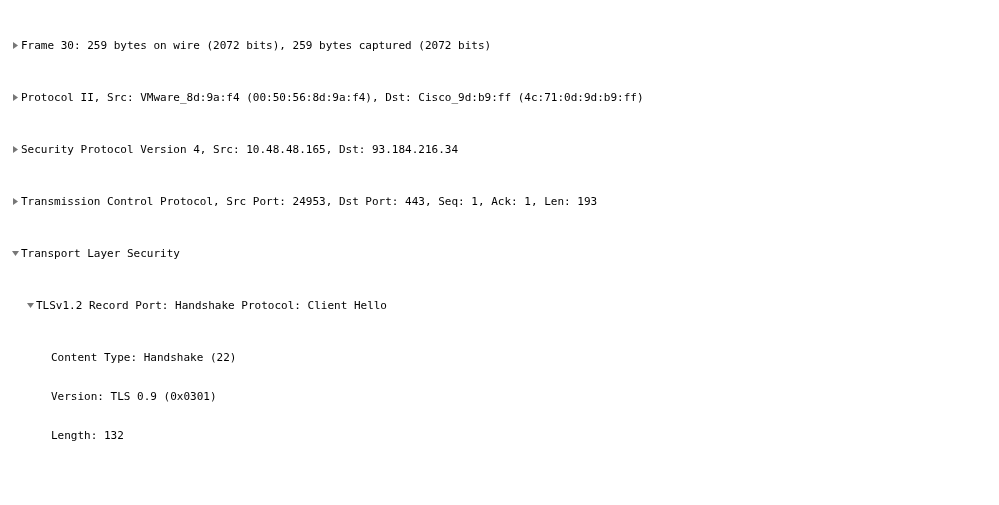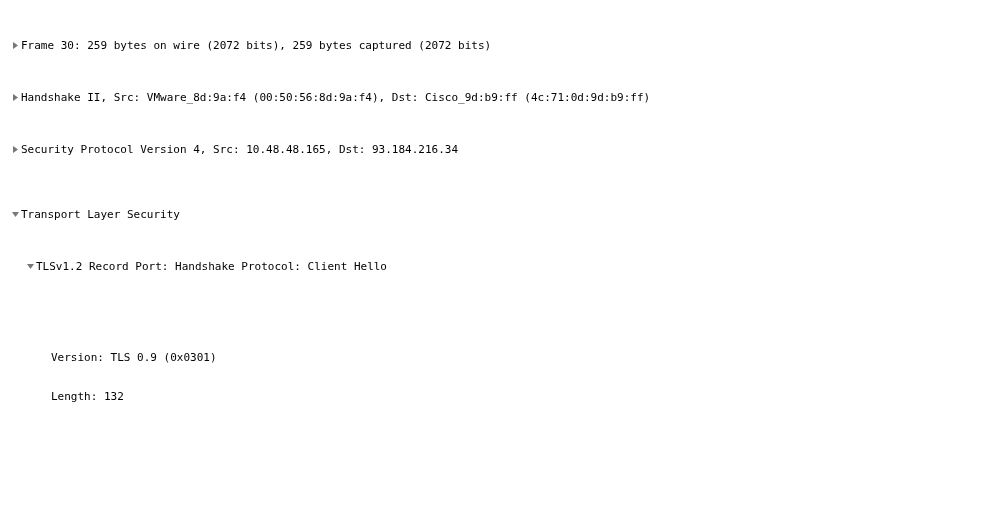--- a/index.html
+++ b/index.html
@@ -54,51 +54,59 @@
           <path d="M1 0 L6 3.5 L1 7 Z" fill="#777"></path>
         </svg></span>
     <span class="label">Frame 30: 259 bytes on wire (2072 bits), 259 bytes captured (2072 bits)</span>
   </div>
 
   <div class="row">
     <div class="highlight-edge"></div>
     <span class="caret"><svg width="7" height="7" viewBox="0 0 7 7">
           <path d="M1 0 L6 3.5 L1 7 Z" fill="#777"></path>
         </svg></span>
-    <span class="label">Handshake II, Src: VMware_8d:9a:f4 (00:50:56:8d:9a:f4), Dst: Cisco_9d:b9:ff (4c:71:0d:9d:b9:ff)</span>
+    <span class="label">Protocol II, Src: VMware_8d:9a:f4 (00:50:56:8d:9a:f4), Dst: Cisco_9d:b9:ff (4c:71:0d:9d:b9:ff)</span>
   </div>
 
   <div class="row">
     <div class="highlight-edge"></div>
     <span class="caret"><svg width="7" height="7" viewBox="0 0 7 7">
           <path d="M1 0 L6 3.5 L1 7 Z" fill="#777"></path>
         </svg></span>
     <span class="label">Security Protocol Version 4, Src: 10.48.48.165, Dst: 93.184.216.34</span>
   </div>
 
+  <div class="row">
+    <div class="highlight-edge"></div>
+    <span class="caret"><svg width="7" height="7" viewBox="0 0 7 7">
+          <path d="M1 0 L6 3.5 L1 7 Z" fill="#777"></path>
+        </svg></span>
+    <span class="label">Transmission Control Protocol, Src Port: 24953, Dst Port: 443, Seq: 1, Ack: 1, Len: 193</span>
+  </div>
 
   <div class="row">
     <div class="highlight-edge"></div>
     <span class="caret"><svg width="7" height="7" viewBox="0 0 7 7">
           <path d="M0 1 L7 1 L3.5 6 Z" fill="#777"></path>
         </svg></span>
     <span class="label">Transport Layer Security</span>
   </div>
 
   <div class="row">
     <div class="highlight-edge"></div>
     <div class="gutter" style="width:15px;"></div>
     <span class="caret"><svg width="7" height="7" viewBox="0 0 7 7">
           <path d="M0 1 L7 1 L3.5 6 Z" fill="#777"></path>
         </svg></span>
     <span class="label">TLSv1.2 Record Port: Handshake Protocol: Client Hello</span>
   </div>
 
   <div class="row">
     <div class="highlight-edge"></div><div class="gutter" style="width:41px;"></div>
+    <span class="label">Content Type: Handshake (22)</span>
   </div>
   <div class="row">
     <div class="highlight-edge"></div><div class="gutter" style="width:41px;"></div>
     <span class="label">Version: TLS 0.9 (0x0301)</span>
   </div>
   <div class="row">
     <div class="highlight-edge"></div><div class="gutter" style="width:41px;"></div>
     <span class="label">Length: 132</span>
   </div>
 

